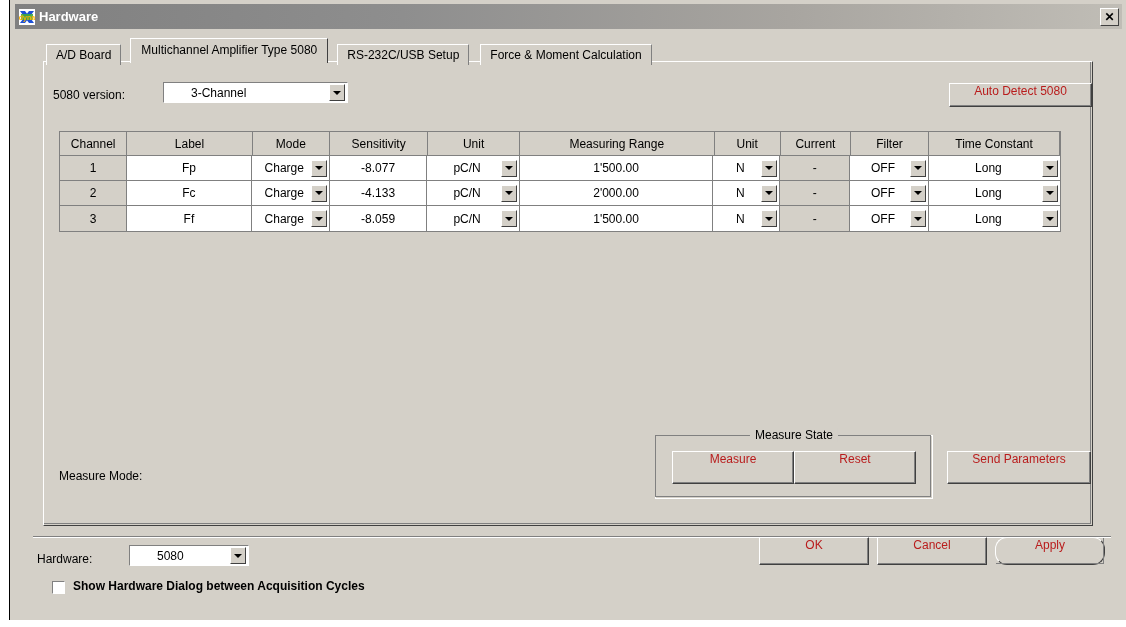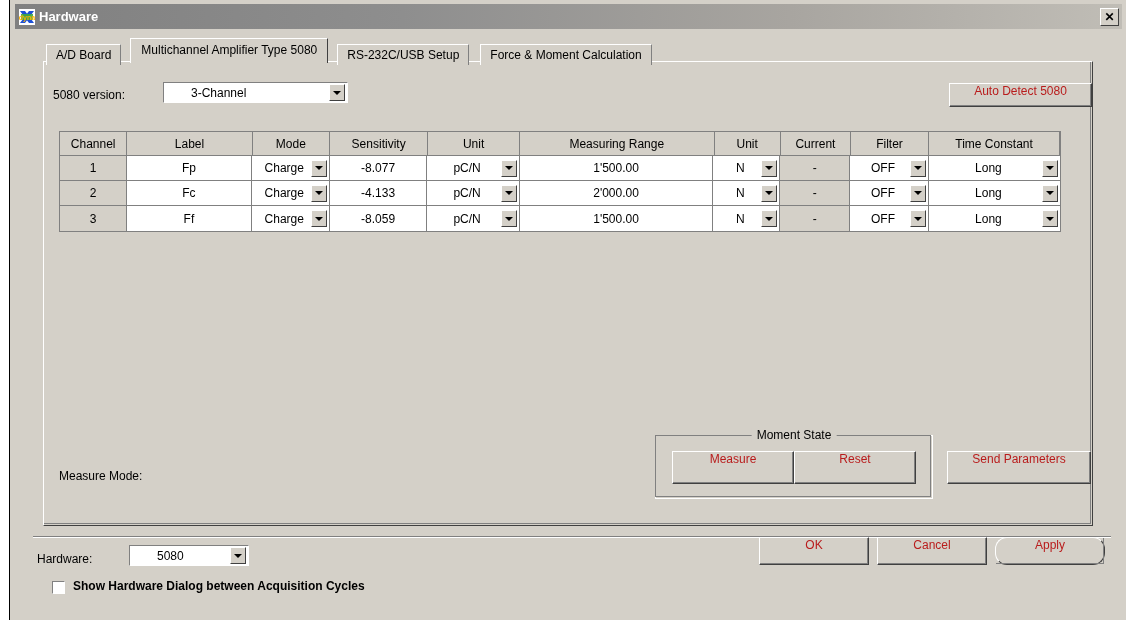--- a/index.html
+++ b/index.html
@@ -532,21 +532,21 @@
             </span>
         </div>
       </div>
 
     </div>
 
     <div class="lbl" style="left:48px; top:468px;">Measure Mode:</div>
 
     <div class="groupbox" style="left:644px; top:434px; width:278px; height:64px;">
       <span class="gb-shadow"></span>
-      <span class="gb-title">Moment State</span>
+      <span class="gb-title">Measure State</span>
     </div>
     <div class="btn" style="left:661px; top:450px; width:122px; height:33px;">
       <span class="btn-inner"></span>
       <span>Measure</span>
     </div>
     <div class="btn" style="left:783px; top:450px; width:122px; height:33px;">
       <span class="btn-inner"></span>
       <span>Reset</span>
     </div>
 

